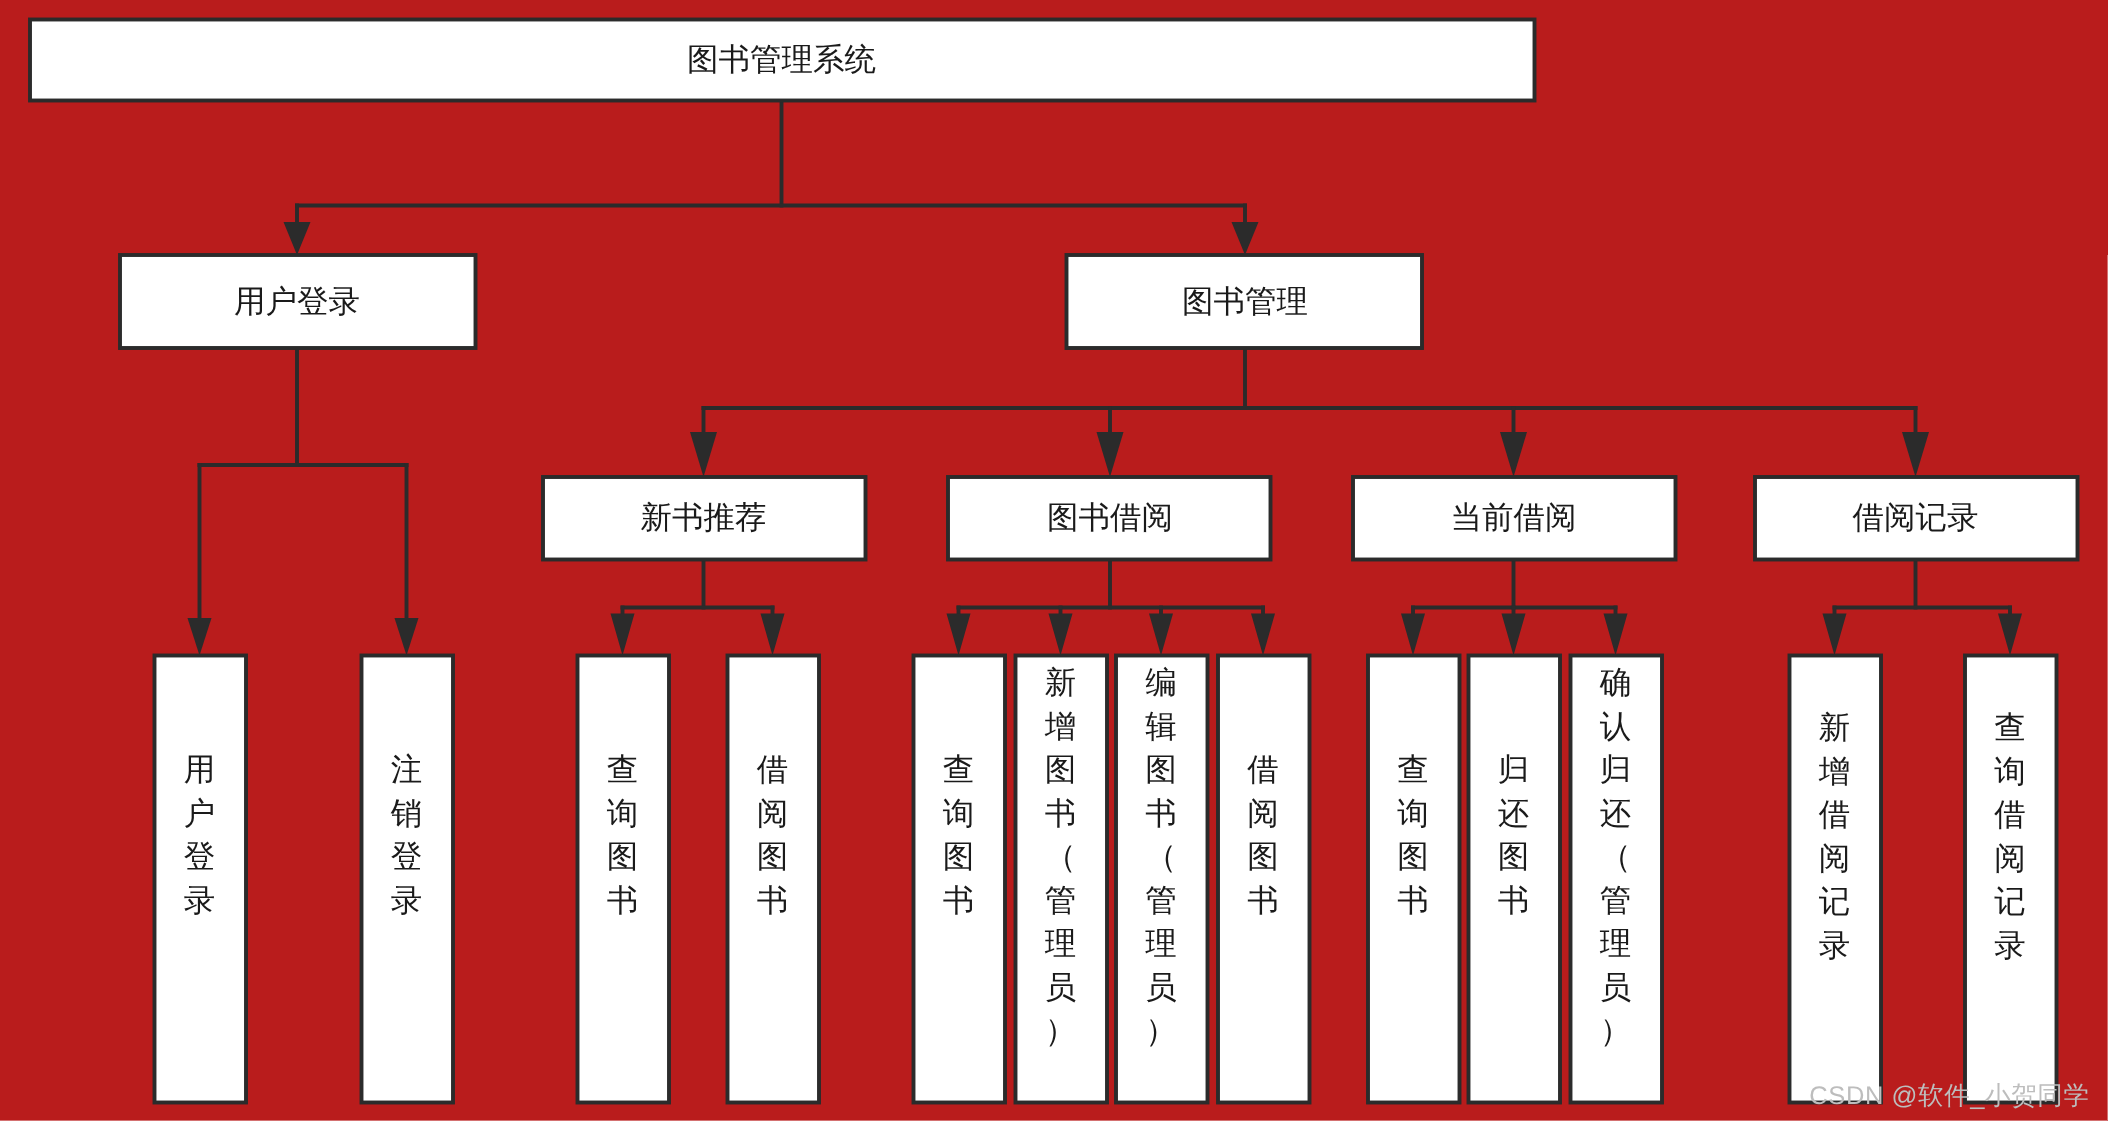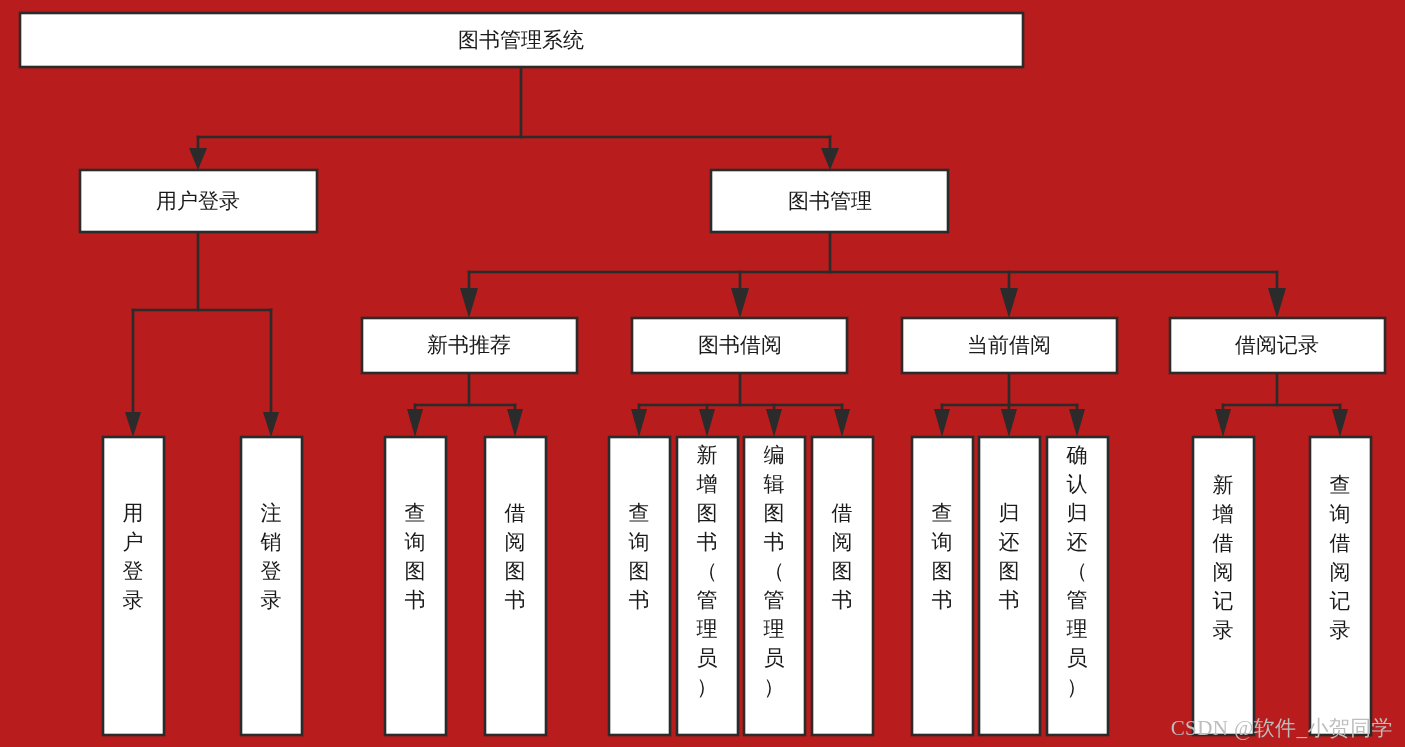--- a/index.html
+++ b/index.html
@@ -53,22 +53,22 @@
     fill: #1a1a1a;
     font-family: "DejaVu Sans", "Liberation Sans", sans-serif;
     font-size: 21px;
     text-anchor: middle;
   }
   .watermark {
     position: absolute;
     right: 12px;
     bottom: 5px;
     color: #bdbdbd;
-    font-size: 21px;
-    font-family: Liberation Serif, serif;
+    font-size: 17px;
+    font-family: Liberation Sans, sans-serif;
     letter-spacing: 0.4px;
     white-space: nowrap;
     user-select: none;
   }
 </style>
 </head>
 <body>
 
 <div id="diagram-root">
 

